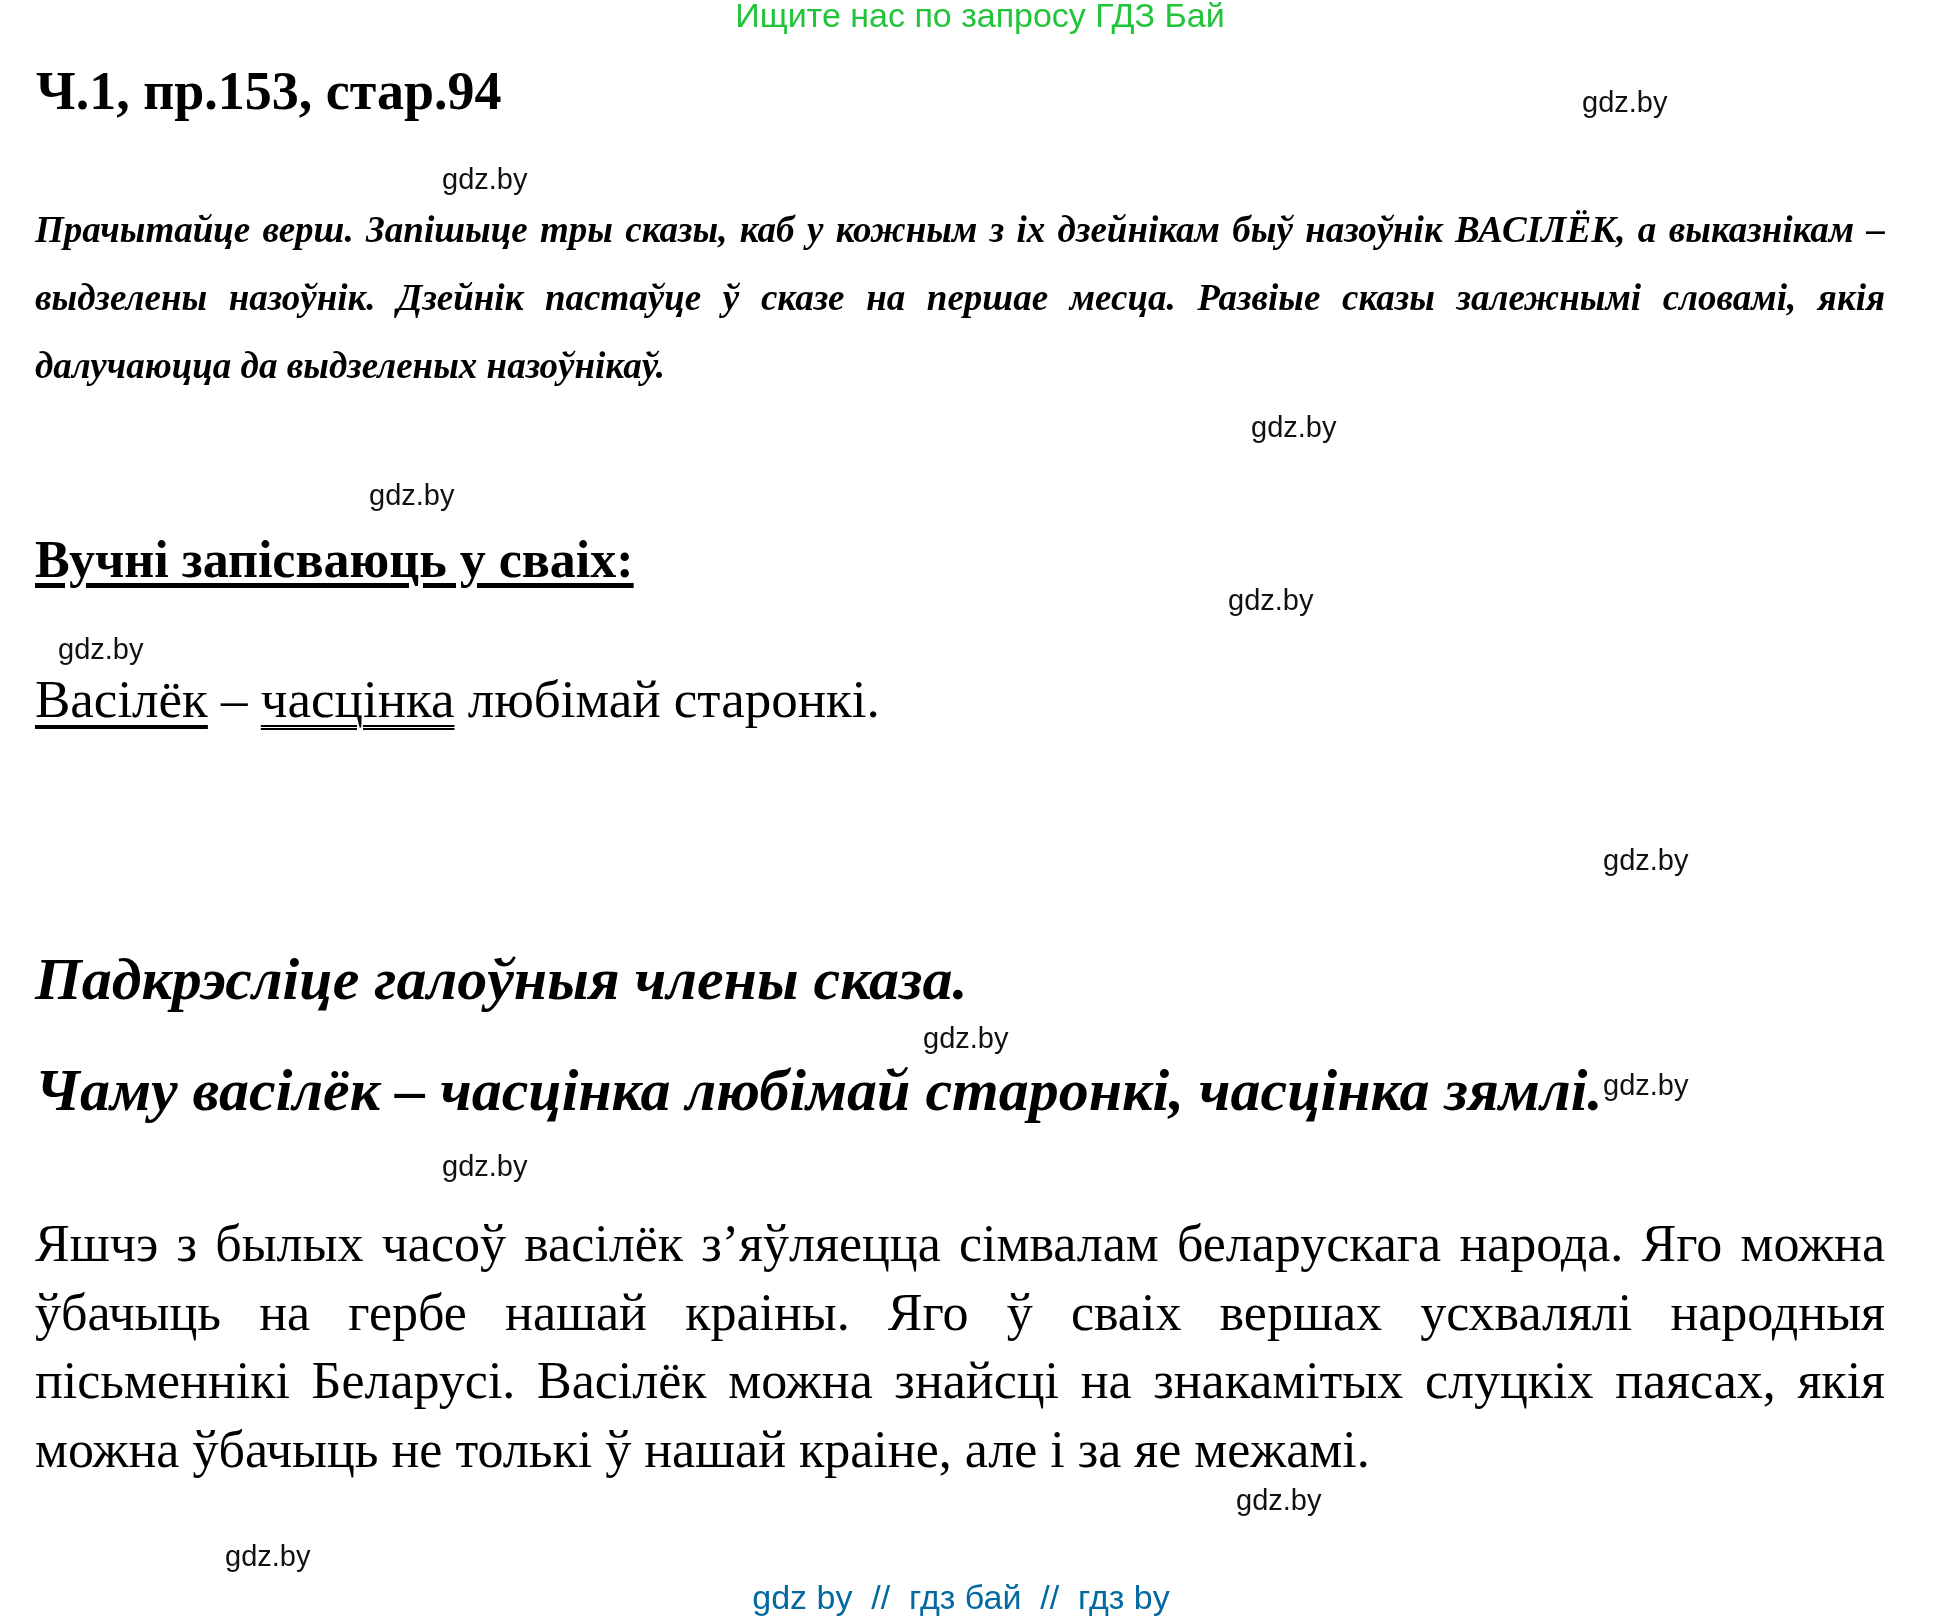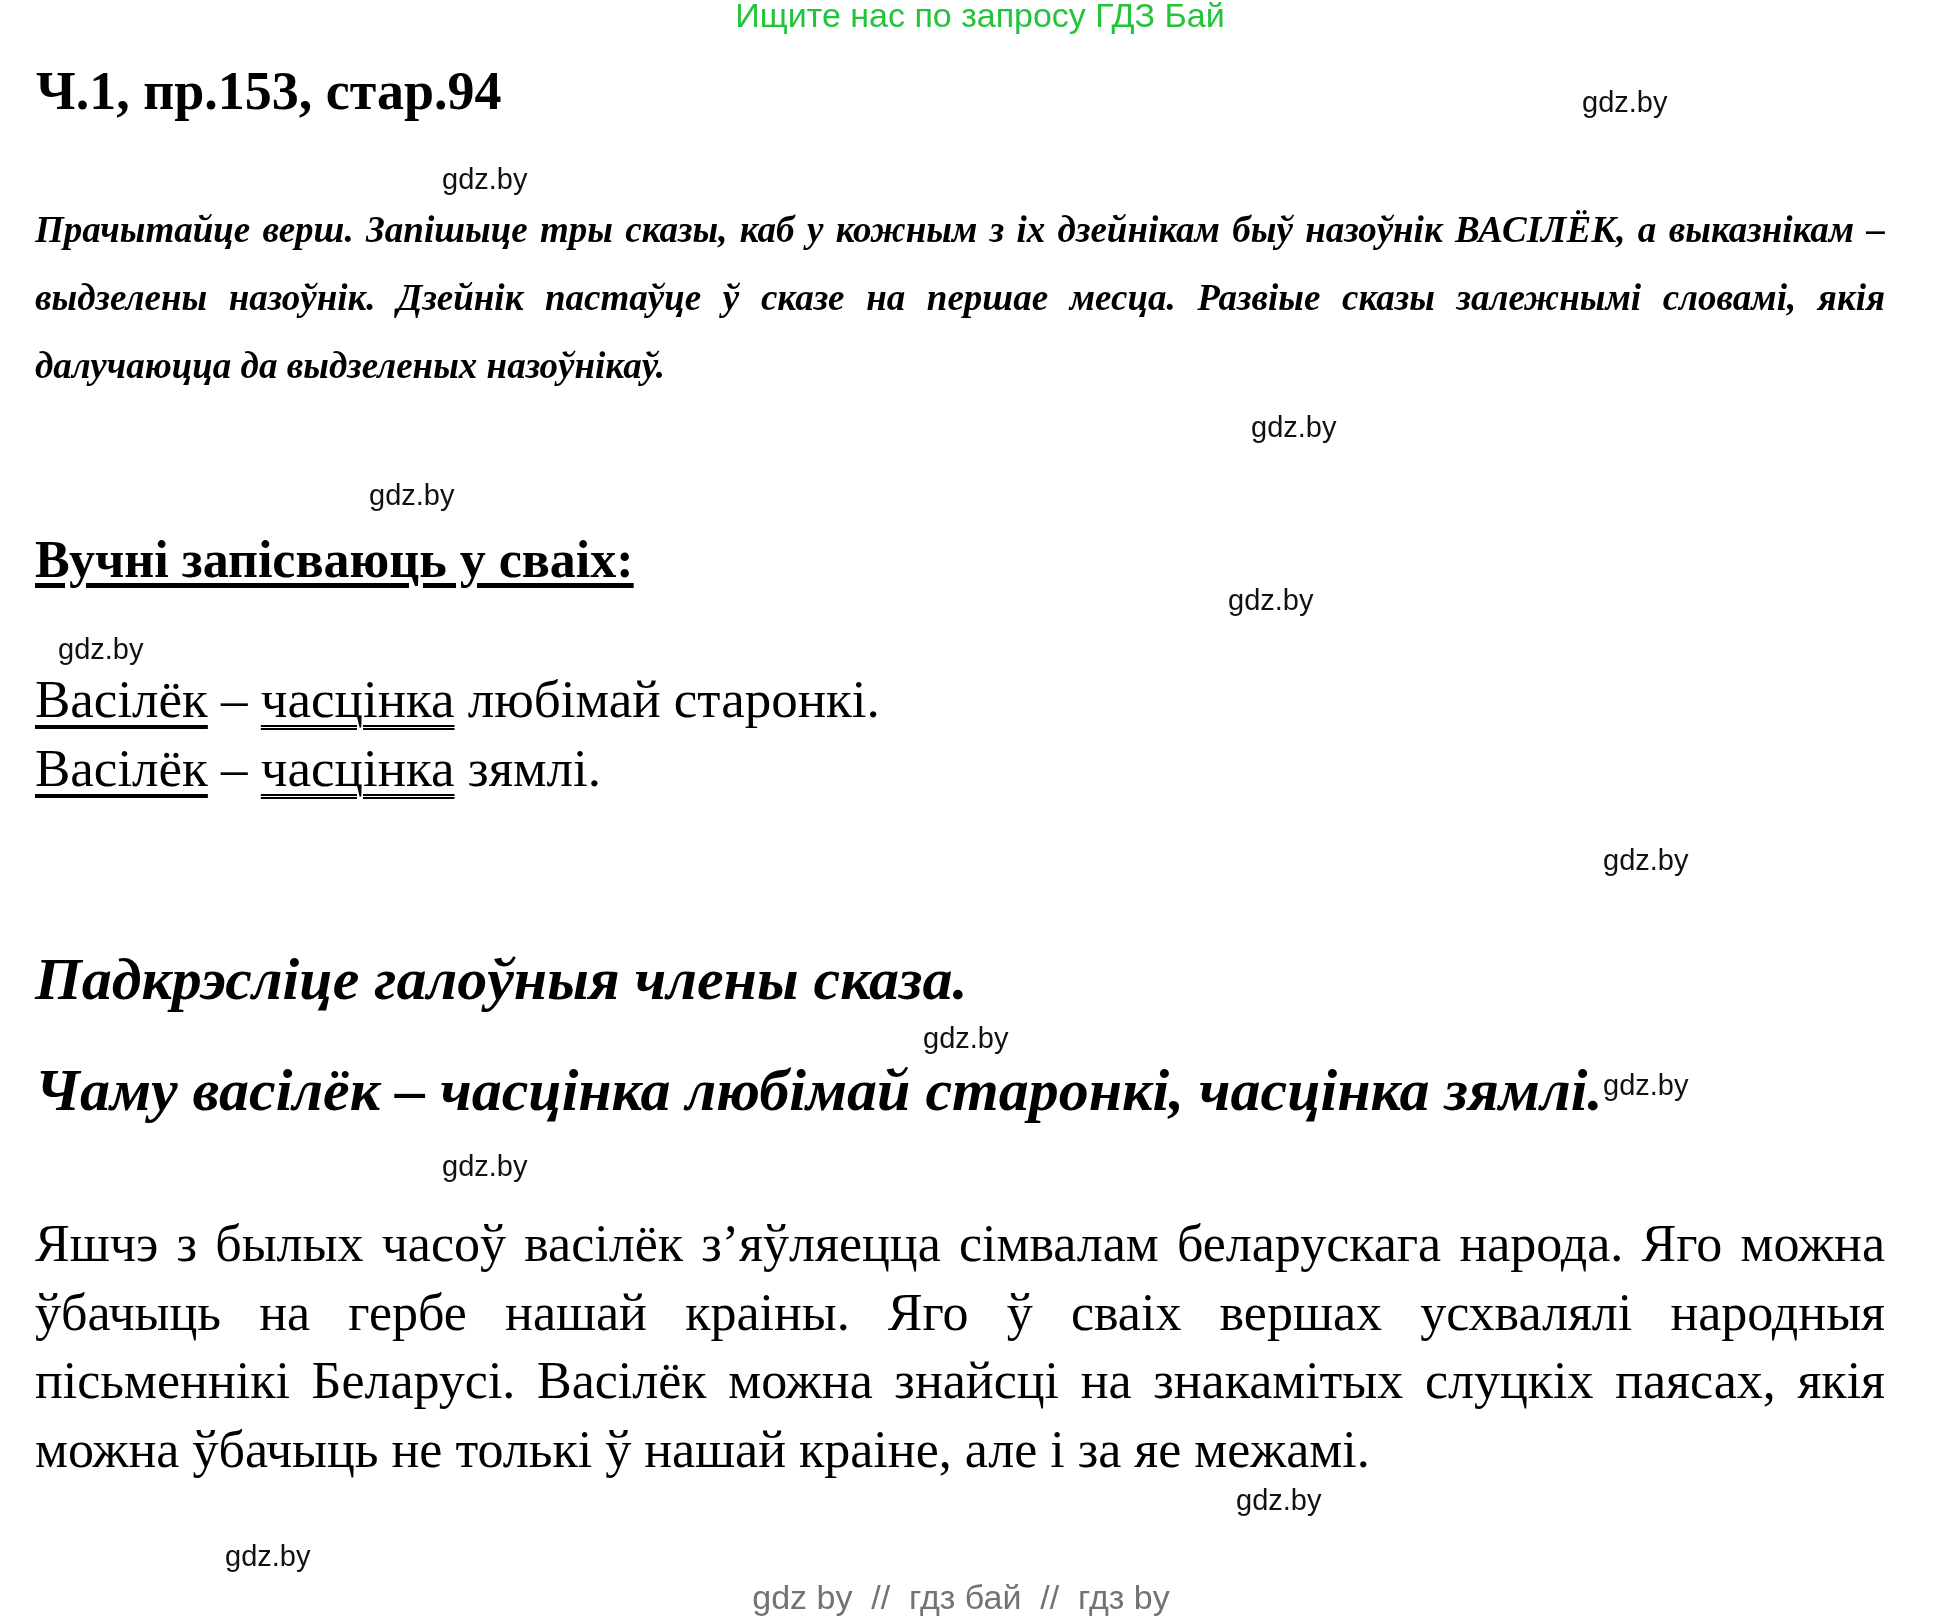--- a/index.html
+++ b/index.html
@@ -10,21 +10,21 @@
   .banner { left:0; width:1960px; top:-4px; text-align:center; font-size:34px; color:#22c43a; }
   .title { left:36px; top:60px; font-size:54px; font-weight:bold; }
   .wm { font-size:29px; color:#111; }
   .task { left:35px; width:1850px; top:196px; font-size:37px; font-weight:bold; font-style:italic; line-height:68px; text-align:justify; text-align-last:left; }
   .heading { left:35px; top:530px; font-size:52px; font-weight:bold; text-decoration:underline; text-decoration-thickness:5px; text-underline-offset:6px; }
   .sentences { left:35px; top:665px; font-size:53px; line-height:68.5px; }
   .subj { text-decoration:underline; text-decoration-thickness:4px; text-underline-offset:8px; }
   .pred { text-decoration:underline double; text-decoration-thickness:2px; text-underline-offset:8px; }
   .italic-q { left:35px; font-size:60px; font-weight:bold; font-style:italic; }
   .para { left:35px; width:1850px; top:1210px; font-size:52px; line-height:68.5px; text-align:justify; }
-  .footer { left:0; width:1922px; top:1578px; text-align:center; font-size:34px; color:#737373; white-space:pre; }
+  .footer { left:0; width:1922px; top:1578px; text-align:center; font-size:34px; color:#0369a1; white-space:pre; }
 </style>
 </head>
 <body>
 
 <div class="abs banner sans">Ищите нас по запросу ГДЗ Бай</div>
 
 <div class="abs title serif">Ч.1, пр.153, стар.94</div>
 
 <div class="abs wm sans" style="left:1582px;top:86px;">gdz.by</div>
 <div class="abs wm sans" style="left:442px;top:163px;">gdz.by</div>
@@ -34,21 +34,20 @@
 <div class="abs wm sans" style="left:1251px;top:411px;">gdz.by</div>
 <div class="abs wm sans" style="left:369px;top:479px;">gdz.by</div>
 
 <div class="abs heading serif">Вучні запісваюць у сваіх:</div>
 
 <div class="abs wm sans" style="left:1228px;top:584px;">gdz.by</div>
 <div class="abs wm sans" style="left:58px;top:633px;">gdz.by</div>
 
 <div class="abs sentences serif">
   <div><span class="subj">Васілёк</span><span> – </span><span class="pred">часцінка</span><span> любімай старонкі.</span></div>
-  <div><span class="subj">Васілёк</span><span> – </span><span class="pred">часцінка</span><span> зямлі.</span></div>
 </div>
 
 <div class="abs wm sans" style="left:1603px;top:844px;">gdz.by</div>
 
 <div class="abs italic-q serif" style="top:945px;">Падкрэсліце галоўныя члены сказа.</div>
 
 <div class="abs wm sans" style="left:923px;top:1022px;">gdz.by</div>
 <div class="abs wm sans" style="left:1603px;top:1069px;">gdz.by</div>
 
 <div class="abs italic-q serif" style="top:1056px;">Чаму васілёк – часцінка любімай старонкі, часцінка зямлі.</div>

